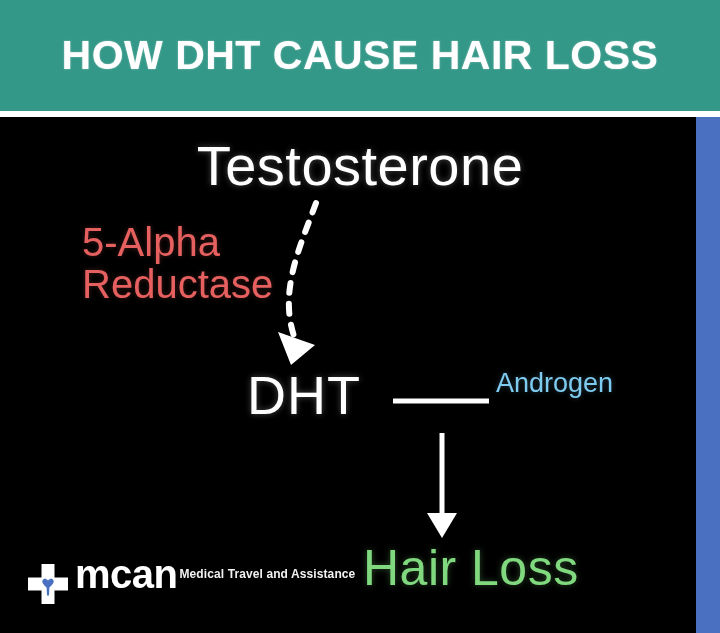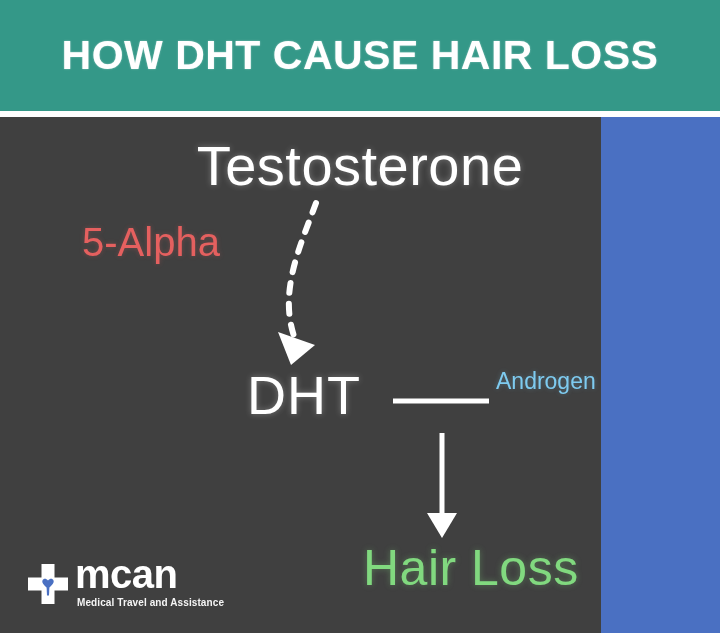--- a/index.html
+++ b/index.html
@@ -48,23 +48,23 @@
     width: 720px;
     height: 6px;
     background: #ffffff;
   }
 
   
   .body-canvas {
     position: absolute;
     left: 0;
     top: 117px;
-    width: 601px;
+    width: 696px;
     height: 516px;
-    background: #404040;
+    background: #000000;
   }
 
   
   .node {
     position: absolute;
     white-space: nowrap;
     line-height: 1.02;
   }
   .node-testosterone {
     left: 0;
@@ -107,21 +107,21 @@
     font-weight: 400;
     line-height: 1.06;
     text-align: left;
     text-shadow: 0 0 5px rgba(229,96,95,0.30);
   }
   .label-receptor {
     position: absolute;
     left: 496px;
     top: 252px;
     color: #7ecbf0;
-    font-size: 23px;
+    font-size: 27px;
     font-weight: 400;
     line-height: 1.08;
     text-align: center;
     text-shadow: 0 0 5px rgba(126,203,240,0.30);
   }
 
   
   .connector-svg {
     position: absolute;
     left: 0;
@@ -143,37 +143,37 @@
     position: relative;
     width: 40px;
     height: 40px;
     margin-top: 9px;
     margin-right: 7px;
     flex: none;
   }
   .logo-cross svg { display: block; }
   .logo-text-block {
     display: flex;
-    flex-direction: column;
+    flex-direction: row;
     align-items: flex-start;
   }
   .logo-word {
     color: #ffffff;
     font-family: "Liberation Sans", sans-serif;
     font-weight: bold;
     font-size: 40px;
     line-height: 0.95;
     letter-spacing: -0.5px;
   }
   .logo-tagline {
     color: #ffffff;
-    font-size: 10px;
+    font-size: 12px;
     font-weight: bold;
     letter-spacing: 0.1px;
-    margin-top: 4px;
+    margin-top: 12px;
     margin-left: 2px;
     opacity: 0.95;
     white-space: nowrap;
   }
 </style>
 </head>
 <body>
 
 <div id="infographic">
 
@@ -202,20 +202,21 @@
     </svg>
 
     <div class="node node-testosterone">Testosterone</div>
 
     <div class="node node-dht">DHT</div>
 
     <div class="node node-hairloss">Hair Loss</div>
 
     <div class="label-enzyme">
       <div>5-Alpha</div>
+      <div>Reductase</div>
     </div>
 
     <div class="label-receptor">
       <div>Androgen</div>
     </div>
 
     <div class="logo">
       <div class="logo-cross">
         <svg width="40" height="40" viewBox="0 0 40 40">
           <path d="M13.5 0 H26.5 V13.5 H40 V26.5 H26.5 V40 H13.5 V26.5 H0 V13.5 H13.5 Z" fill="#ffffff"></path>

